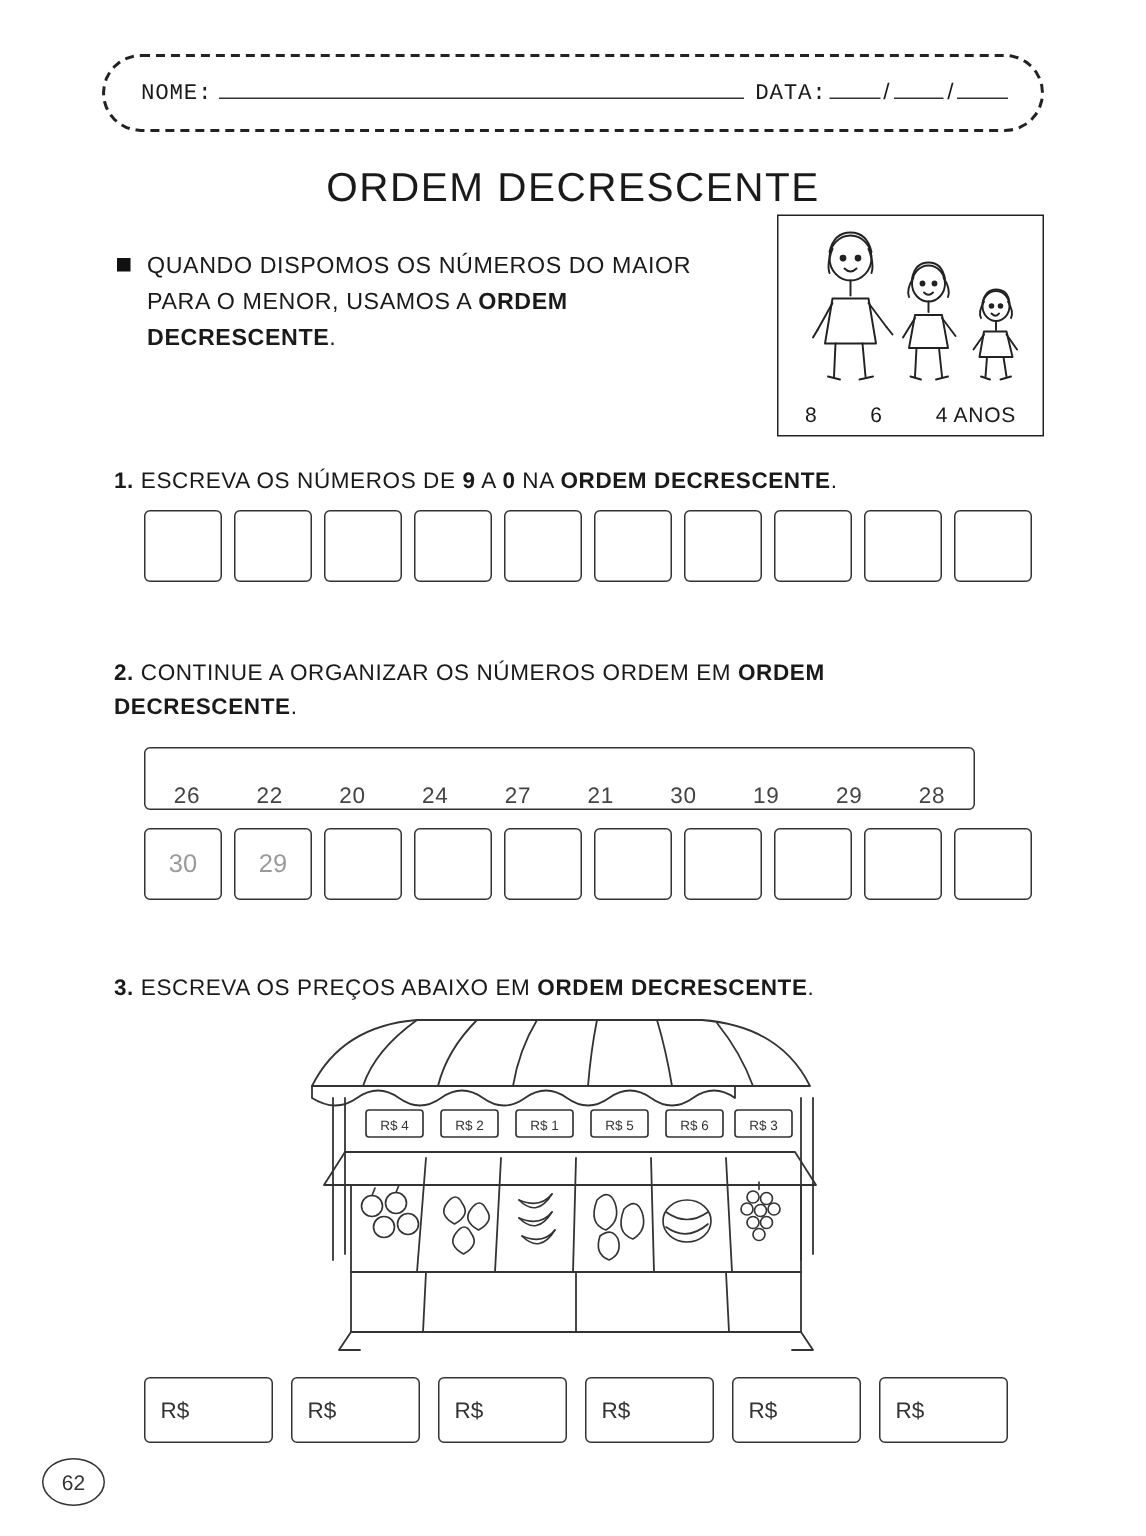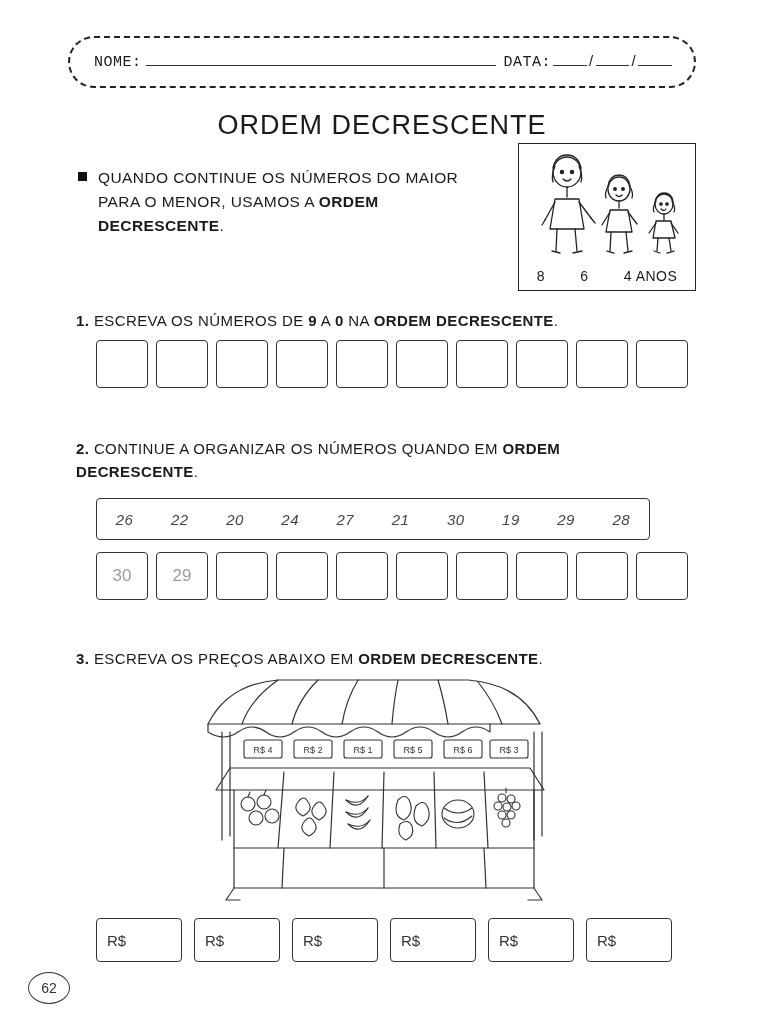--- a/index.html
+++ b/index.html
@@ -143,26 +143,25 @@
   .numstrip {
     position: absolute;
     left: 96px;
     top: 498px;
     width: 554px;
     height: 42px;
     border: 1.5px solid #333;
     border-radius: 4px;
     box-sizing: border-box;
     display: flex;
-    align-items: center;
+    align-items: flex-end;
     justify-content: space-around;
     font-size: 15px;
     color: #444;
     letter-spacing: 0.5px;
-    font-style: italic;
   }
 
   .row2 { left: 96px; top: 552px; }
   .abox.filled {
     color: #9a9a9a;
     font-size: 17px;
     display: flex;
     align-items: center;
     justify-content: center;
     font-family: "Liberation Sans", sans-serif;
@@ -222,21 +221,21 @@
     <span class="date-seg"></span>
     <span class="slash">/</span>
     <span class="date-seg"></span>
   </div>
 </div>
 
 <div class="page-title">ORDEM DECRESCENTE</div>
 
 <div class="intro">
   <span class="bullet"></span>
-  <span class="intro-text"><span>QUANDO CONTINUE OS NÚMEROS DO MAIOR PARA O MENOR, USAMOS A </span><b>ORDEM DECRESCENTE</b><span>.</span></span>
+  <span class="intro-text"><span>QUANDO DISPOMOS OS NÚMEROS DO MAIOR PARA O MENOR, USAMOS A </span><b>ORDEM DECRESCENTE</b><span>.</span></span>
 </div>
 
 <div class="kids-box">
   <svg class="kids-svg" width="176" height="120" viewBox="0 0 176 120">
     <g fill="none" stroke="#222" stroke-width="1.3" stroke-linecap="round" stroke-linejoin="round">
 
       <ellipse cx="48" cy="28" rx="14" ry="15"></ellipse>
       <path d="M34 24 q3 -13 14 -13 q11 0 14 13"></path>
       <path d="M36 22 q-4 10 -2 16"></path>
       <path d="M60 22 q4 10 2 16"></path>
@@ -305,21 +304,21 @@
   <div class="abox"></div>
   <div class="abox"></div>
   <div class="abox"></div>
   <div class="abox"></div>
   <div class="abox"></div>
   <div class="abox"></div>
   <div class="abox"></div>
 </div>
 
 <div class="ex ex2">
-  <span class="num">2.</span><span> CONTINUE A ORGANIZAR OS NÚMEROS QUANDO EM </span><b>ORDEM DECRESCENTE</b><span>.</span>
+  <span class="num">2.</span><span> CONTINUE A ORGANIZAR OS NÚMEROS ORDEM EM </span><b>ORDEM DECRESCENTE</b><span>.</span>
 </div>
 
 <div class="numstrip">
   <span>26</span>
   <span>22</span>
   <span>20</span>
   <span>24</span>
   <span>27</span>
   <span>21</span>
   <span>30</span>

